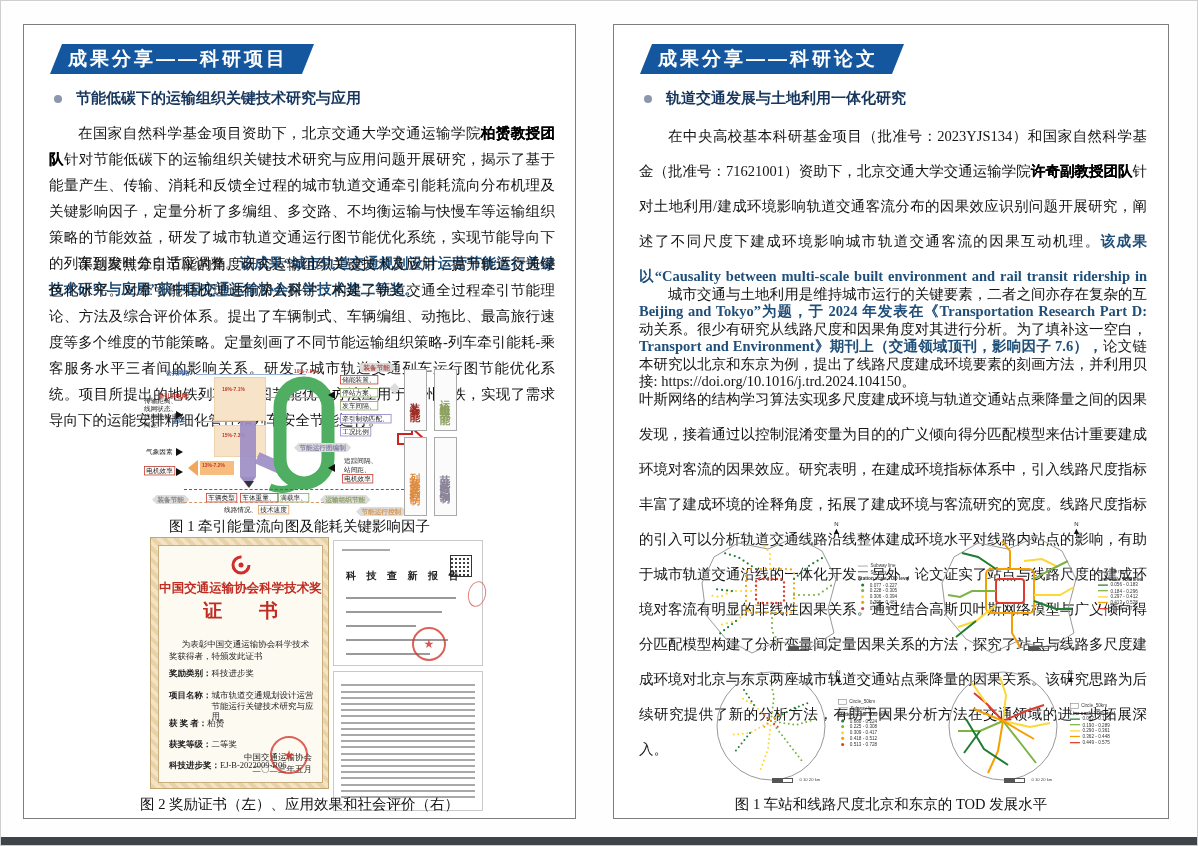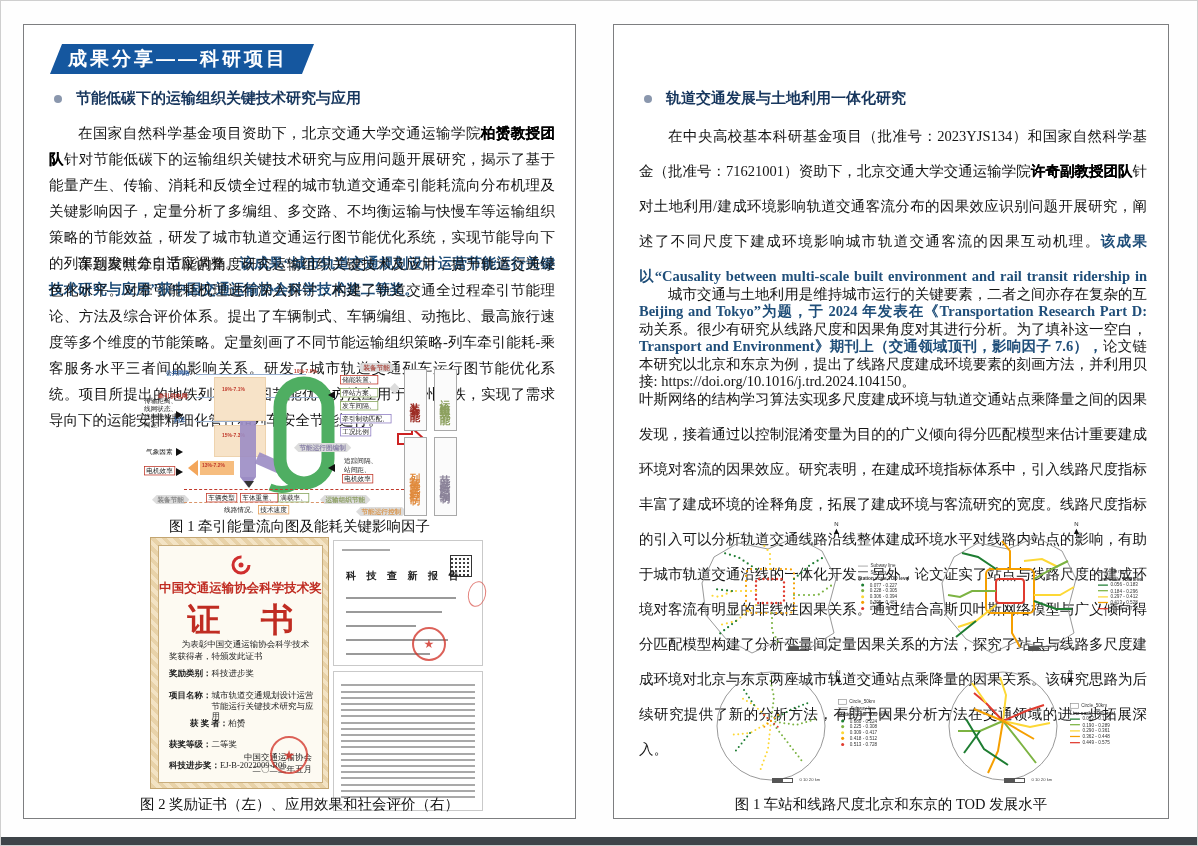--- a/index.html
+++ b/index.html
@@ -63,21 +63,21 @@
   .tri-left{position:absolute;width:0;height:0;border-top:8px solid transparent;border-bottom:8px solid transparent;border-right:10px solid #f3a65b;}
 
   
   .cert{position:absolute;left:126px;top:512px;width:179px;height:252px;background:#f3e3c4;
      border:1px solid #c3a571;padding:7px;box-sizing:border-box;
      background-image:repeating-linear-gradient(45deg,#e8d2a8 0 4px,#f3e3c4 4px 8px);}
   .cert-inner{width:100%;height:100%;background:#fdfaf2;border:1px solid #c9ad7c;position:relative;
      font-family:"Liberation Serif","DejaVu Serif",serif;}
   .cert-logo{position:absolute;left:50%;top:8px;transform:translateX(-50%);}
   .cert-org{position:absolute;top:34px;width:100%;text-align:center;color:#c02c22;font-weight:bold;font-size:12.5px;white-space:nowrap;}
-  .cert-title{position:absolute;top:52px;width:100%;text-align:center;color:#c02c22;font-weight:bold;font-size:33px;letter-spacing:16px;text-indent:16px;}
+  .cert-title{position:absolute;top:52px;width:100%;text-align:center;color:#c02c22;font-weight:bold;font-size:19px;letter-spacing:16px;text-indent:16px;}
   .cert-intro{position:absolute;top:92px;left:10px;right:8px;font-size:8.5px;line-height:12px;color:#222;text-indent:1.5em;}
   .cfield{position:absolute;left:10px;right:6px;font-size:8.5px;color:#222;line-height:10.5px;display:flex;}
   .clabel{font-weight:bold;flex:0 0 auto;}
   .cval{flex:1;}
   .cert-sign{position:absolute;right:10px;font-size:8.5px;color:#222;text-align:center;}
   .seal{position:absolute;border:2px solid rgba(208,44,34,.75);border-radius:50%;color:rgba(208,44,34,.8);
      display:flex;align-items:center;justify-content:center;}
 
   
   .sheet{position:absolute;background:#fff;border:1px solid #c9c9c9;box-sizing:border-box;}
@@ -215,21 +215,21 @@
       <div class="cert-title">证 书</div>
       <div class="cert-intro">为表彰中国交通运输协会科学技术奖获得者，特颁发此证书</div>
       <div class="cfield" style="top:122px;justify-content:flex-end;">
           <span class="clabel">奖励类别：</span>
           <span class="cval">科技进步奖</span>
         </div>
       <div class="cfield" style="top:144px;">
           <span class="clabel">项目名称：</span>
           <span class="cval">城市轨道交通规划设计运营节能运行关键技术研究与应用</span>
         </div>
-      <div class="cfield" style="top:172px;margin-left:21px;">
+      <div class="cfield" style="top:172px;">
           <span class="clabel">获 奖 者：</span>
           <span class="cval">柏赟</span>
         </div>
       <div class="cfield" style="top:193px;">
           <span class="clabel">获奖等级：</span>
           <span class="cval">二等奖</span>
         </div>
       <div class="cfield" style="top:214px;">
           <span class="clabel">科技进步奖：</span>
           <span class="cval">EJ-B-2022009-R06</span>
@@ -254,20 +254,21 @@
     <div class="repline" style="top:112px;width:84px;"></div>
     <div class="seal" style="left:78px;top:86px;width:30px;height:30px;font-size:12px;">★</div>
   </div>
   <div class="sheet textsheet" style="left:309px;top:646px;width:150px;height:140px;"></div>
 
   <div class="cap" style="top:770px;">图 2  奖励证书（左）、应用效果和社会评价（右）</div>
 </div>
 
 <div class="page" id="page-right">
 
+  <div class="banner">成果分享——科研论文</div>
 
   <div class="topic">
     <span class="dot"></span>
     <span>轨道交通发展与土地利用一体化研究</span>
   </div>
 
   <div class="para lh25" style="top:94px;width:508px;"><span>在中央高校基本科研基金项目（批准号：2023YJS134）和国家自然科学基金（批准号：71621001）资助下，北京交通大学交通运输学院</span><span class="team">许奇副教授团队</span><span>针对土地利用/建成环境影响轨道交通客流分布的因果效应识别问题开展研究，阐述了不同尺度下建成环境影响城市轨道交通客流的因果互动机理。</span><span class="bblue">该成果以“Causality between multi-scale built environment and rail transit ridership in Beijing and Tokyo”为题，于 2024 年发表在《Transportation Research Part D: Transport and Environment》期刊上（交通领域顶刊，影响因子 7.6），</span><span>论文链接: </span><span>https://doi.org/10.1016/j.trd.2024.104150。</span></div>
 
   <div class="para lh25" style="top:252px;width:508px;">城市交通与土地利用是维持城市运行的关键要素，二者之间亦存在复杂的互动关系。很少有研究从线路尺度和因果角度对其进行分析。为了填补这一空白，本研究以北京和东京为例，提出了线路尺度建成环境要素的刻画方法，并利用贝叶斯网络的结构学习算法实现多尺度建成环境与轨道交通站点乘降量之间的因果发现，接着通过以控制混淆变量为目的的广义倾向得分匹配模型来估计重要建成环境对客流的因果效应。研究表明，在建成环境指标体系中，引入线路尺度指标丰富了建成环境的诠释角度，拓展了建成环境与客流研究的宽度。线路尺度指标的引入可以分析轨道交通线路沿线整体建成环境水平对线路内站点的影响，有助于城市轨道交通沿线的一体化开发。另外，论文证实了站点与线路尺度的建成环境对客流有明显的非线性因果关系。通过结合高斯贝叶斯网络模型与广义倾向得分匹配模型构建了分析变量间定量因果关系的方法，探究了站点与线路多尺度建成环境对北京与东京两座城市轨道交通站点乘降量的因果关系。该研究思路为后续研究提供了新的分析方法，有助于因果分析方法在交通领域的进一步拓展深入。</div>
 

